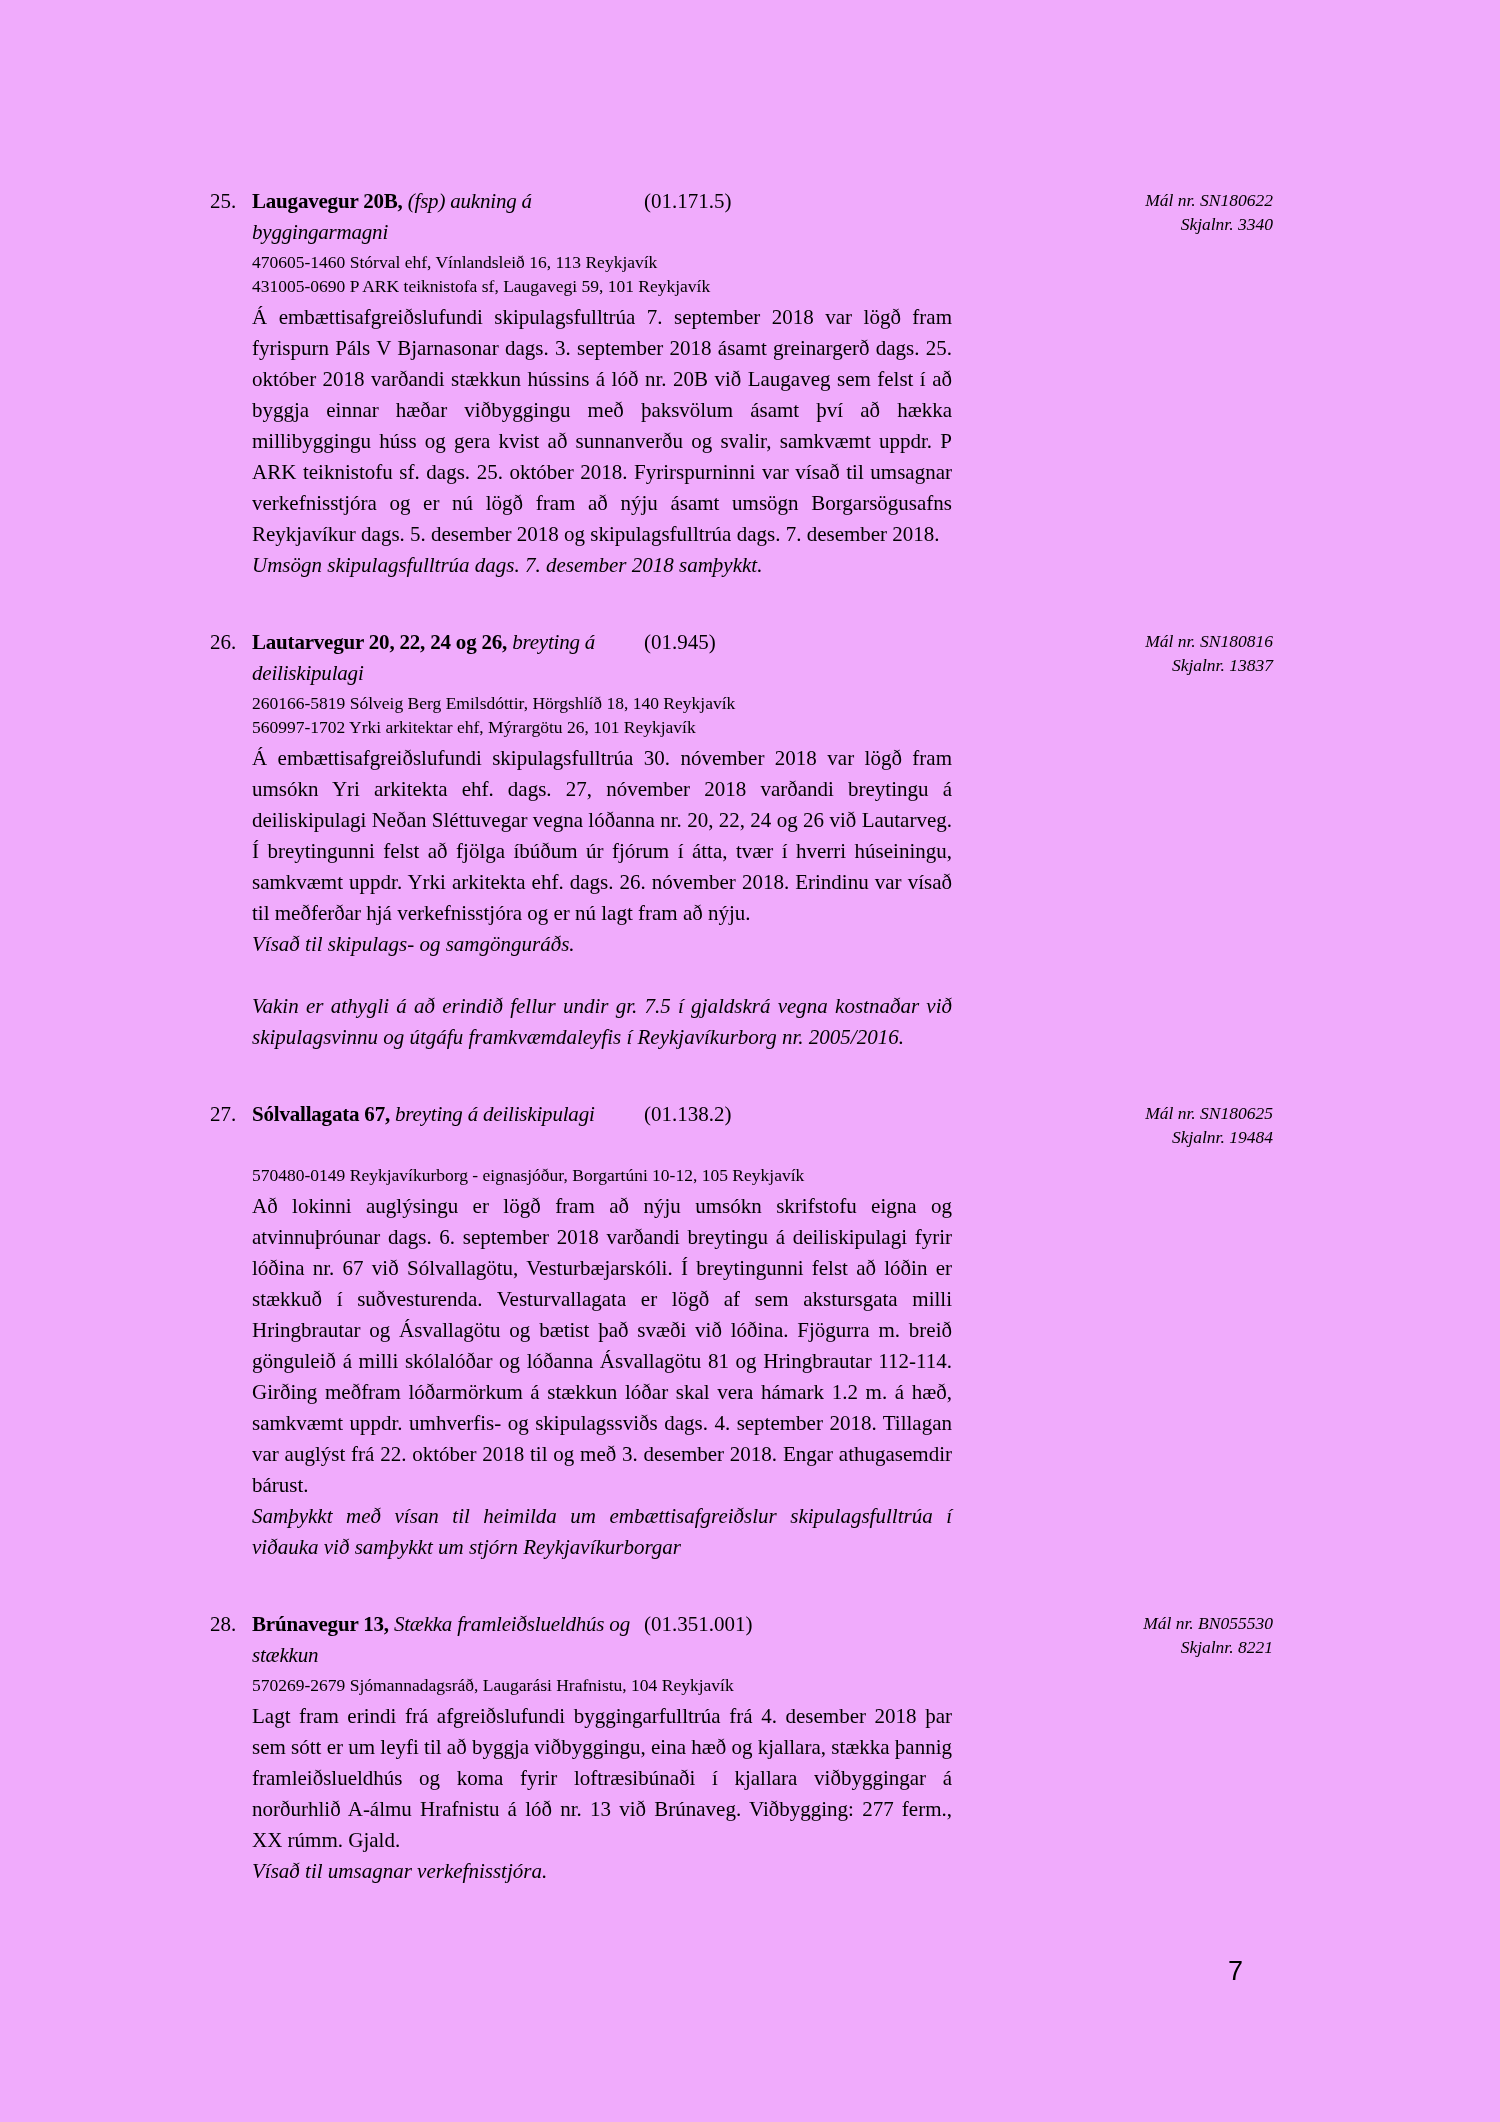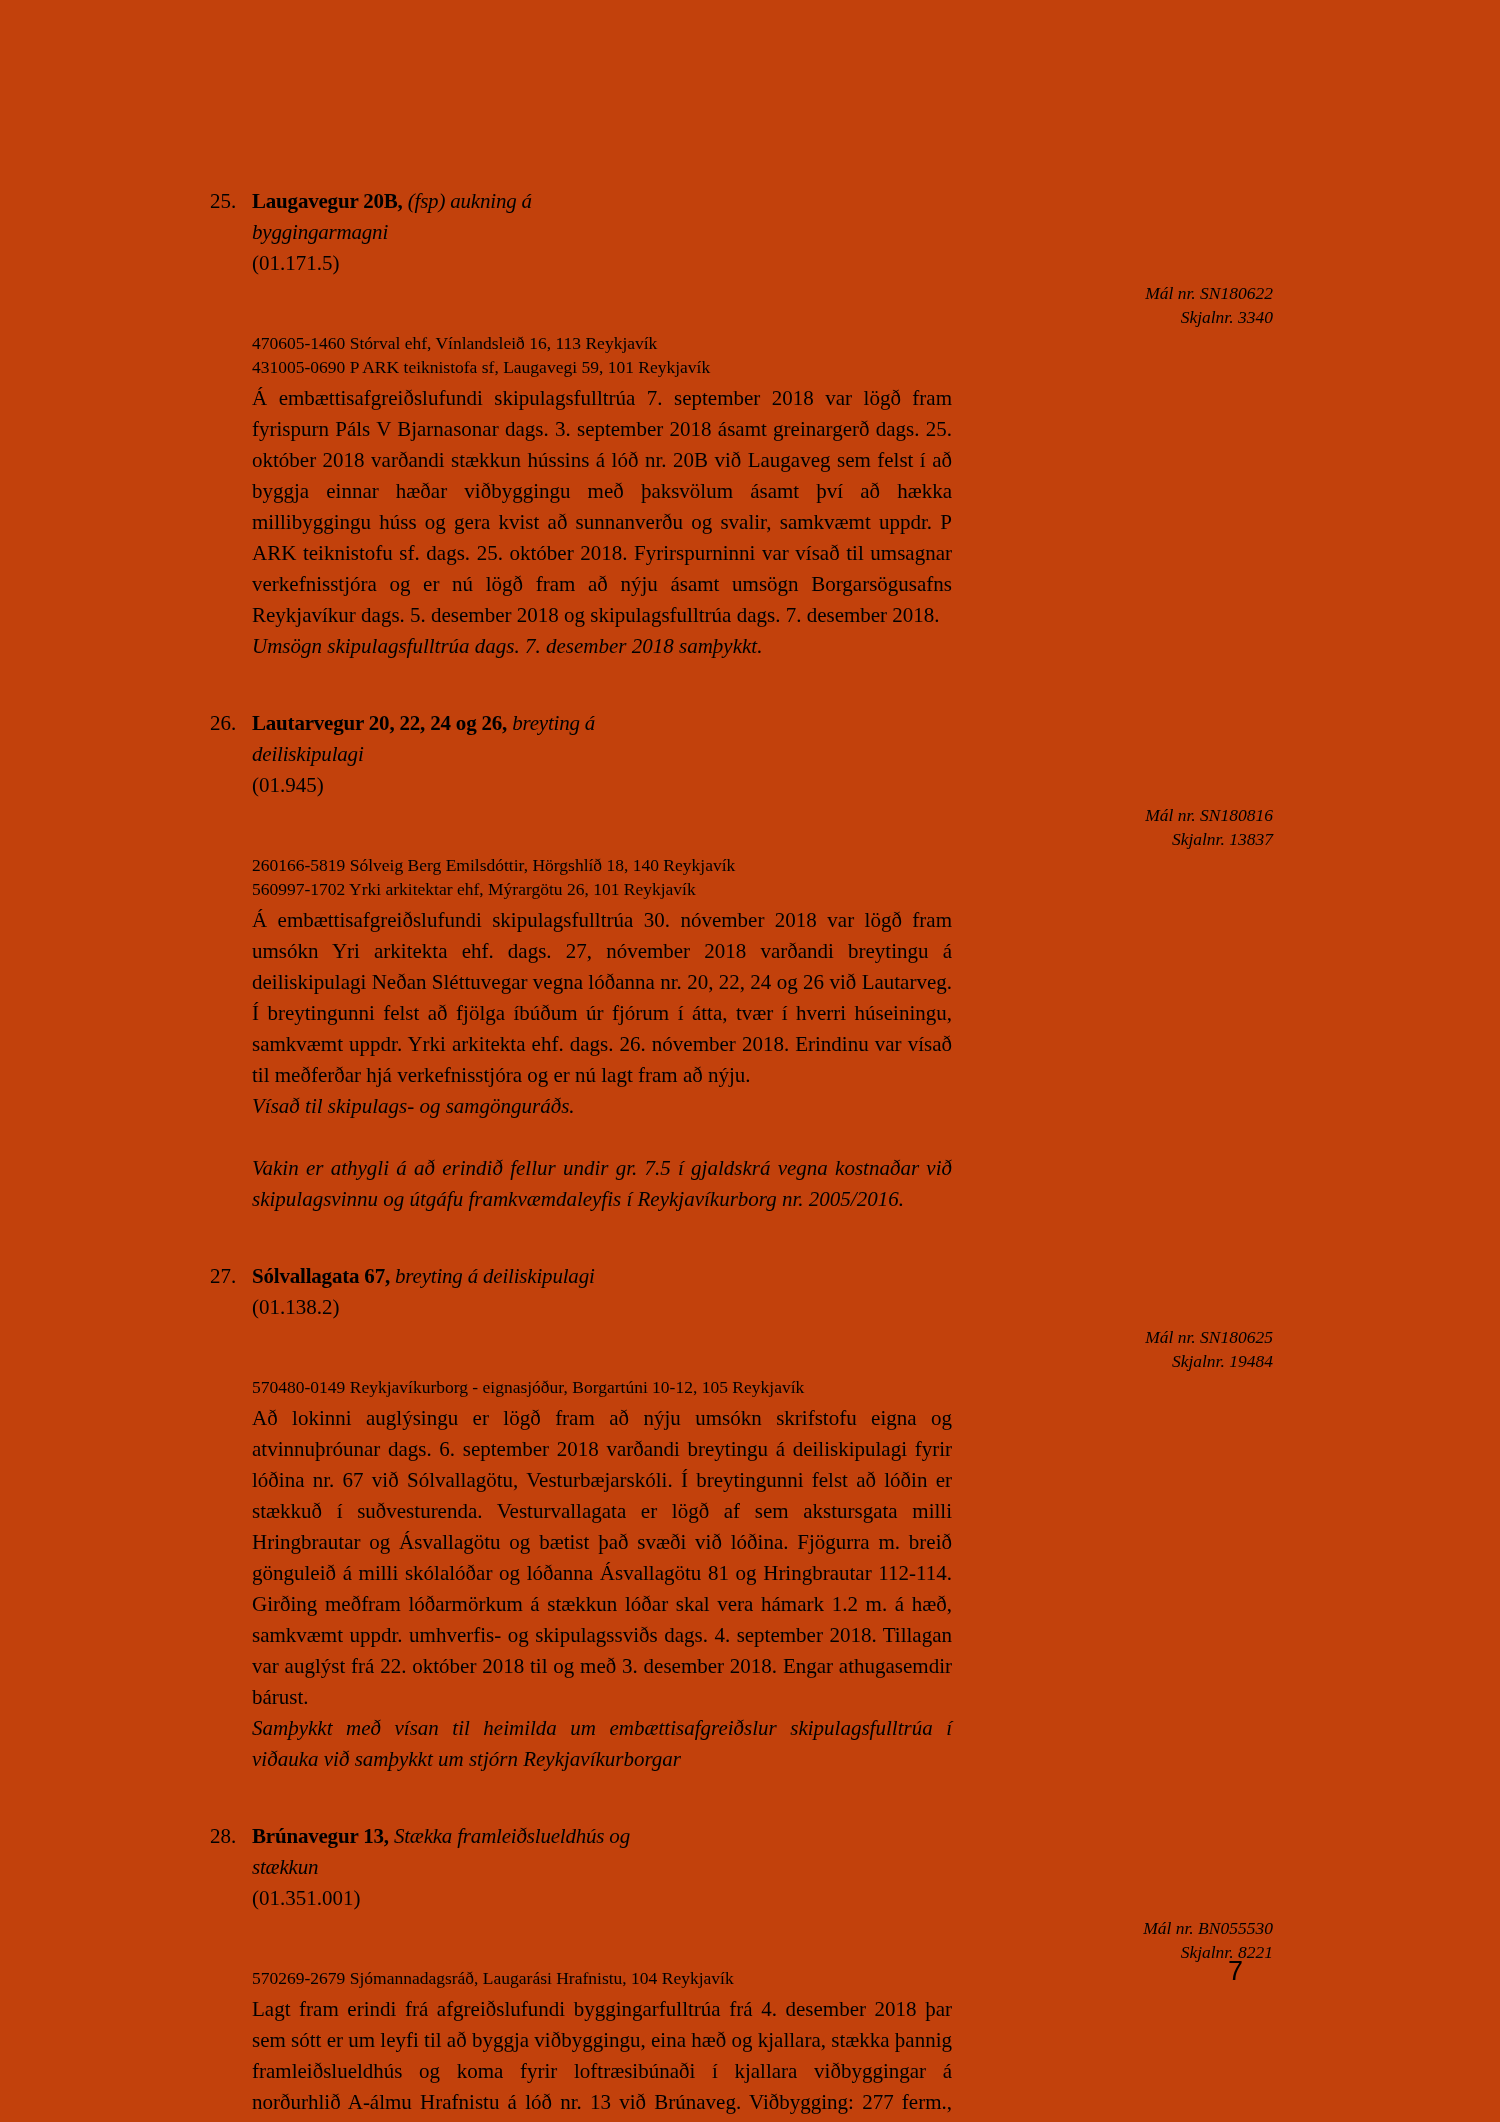--- a/index.html
+++ b/index.html
@@ -4,21 +4,21 @@
 <style>
   html, body {
     margin: 0;
     padding: 0;
     background: #ffffff;
   }
   .page {
     position: relative;
     width: 1500px;
     height: 2122px;
-    background: #c2410c;
+    background: #f0abfc;
     color: #000000;
     font-family: "Liberation Serif", serif;
     overflow: hidden;
   }
   .content {
     position: absolute;
     left: 210px;
     top: 186px;
     width: 1063px;
   }
@@ -32,21 +32,20 @@
     font-size: 21px;
     line-height: 31px;
   }
   .item-main {
     width: 1021px;
   }
   .item-header {
     display: flex;
     align-items: flex-start;
     min-height: 62px;
-    flex-direction: column;
   }
   .title {
     width: 392px;
     flex-shrink: 0;
     font-size: 21px;
     line-height: 31px;
     letter-spacing: -0.2px;
   }
   .title b { font-weight: bold; font-style: normal; }
   .title i { font-style: italic; font-weight: normal; }

